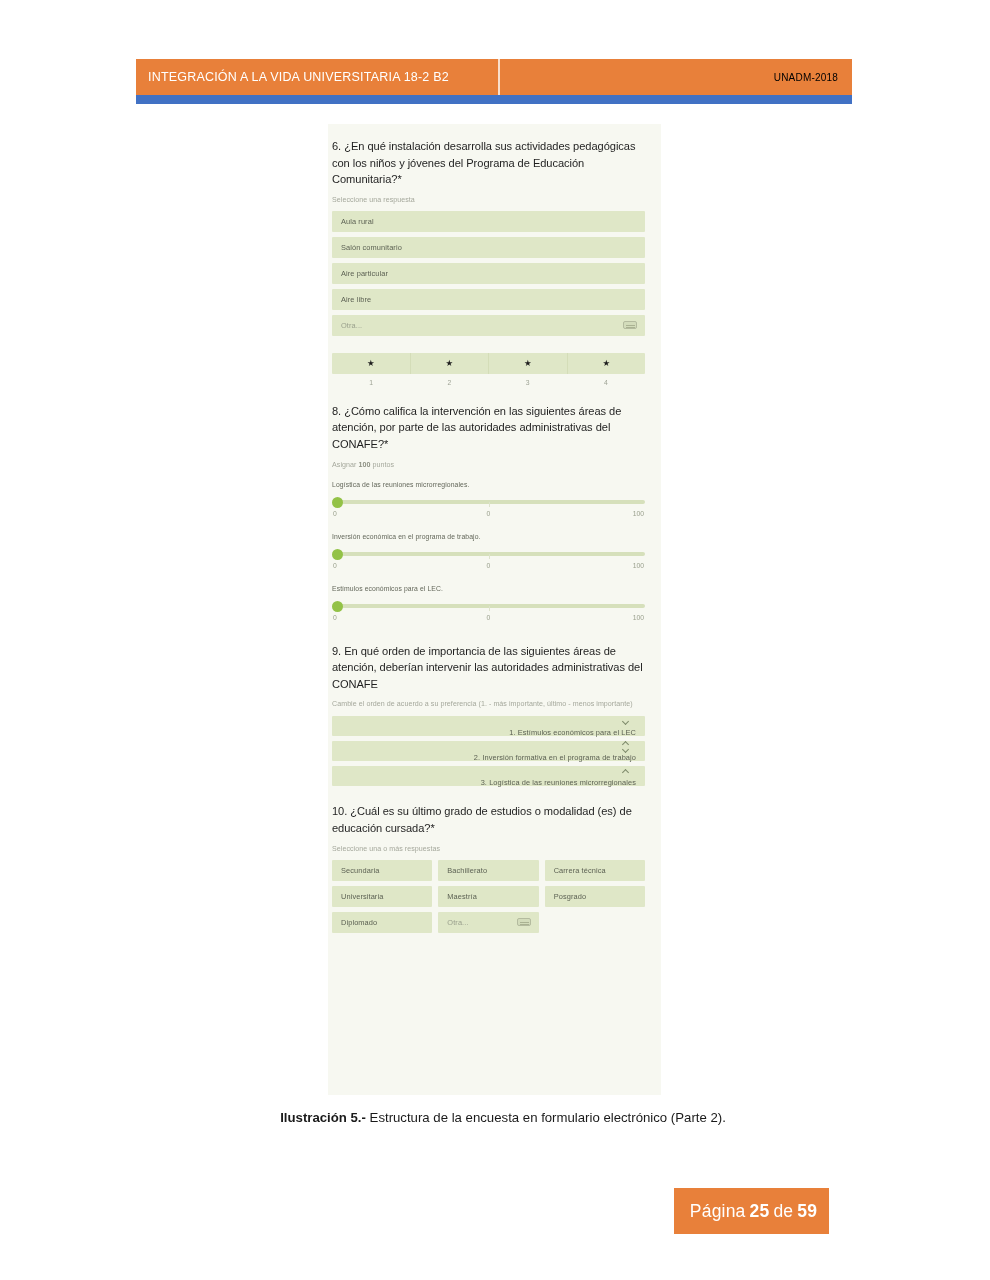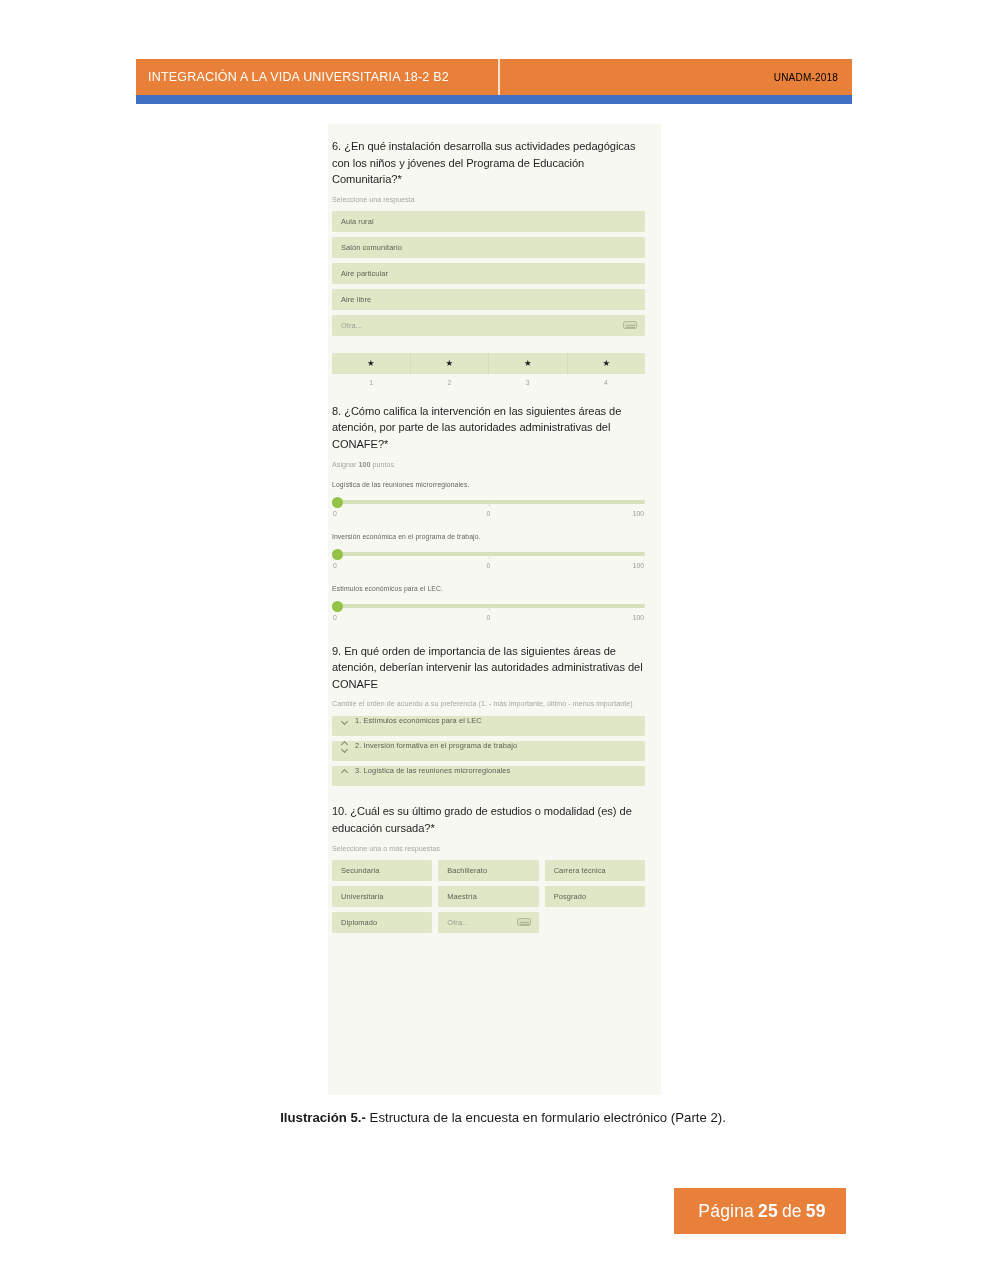--- a/index.html
+++ b/index.html
@@ -208,23 +208,24 @@
     background: #dde3cc;
   }
 
   
   .rank-list { margin-top: 7px; }
   .rank-item {
     background: #dfe7c7;
     height: 20px;
     margin-bottom: 5px;
     display: flex;
-    align-items: flex-start;
+    align-items: flex-end;
     padding: 0 9px;
     border-radius: 1px;
+    flex-direction: column;
   }
   .rank-icon {
     width: 9px;
     height: 12px;
     margin-right: 5px;
     position: relative;
     flex: 0 0 auto;
   }
   .chev {
     position: absolute;
@@ -264,21 +265,21 @@
     font-size: 13.2px;
     color: #1a1a1a;
   }
   .caption b { font-weight: 700; }
 
   
   .page-badge {
     position: absolute;
     left: 674px;
     top: 1188px;
-    width: 172px;
+    width: 155px;
     height: 46px;
     background: #e8803a;
     color: #ffffff;
     display: flex;
     align-items: center;
     justify-content: center;
     font-size: 17.5px;
     letter-spacing: 0.2px;
   }
   .page-badge b { font-weight: 700; }

